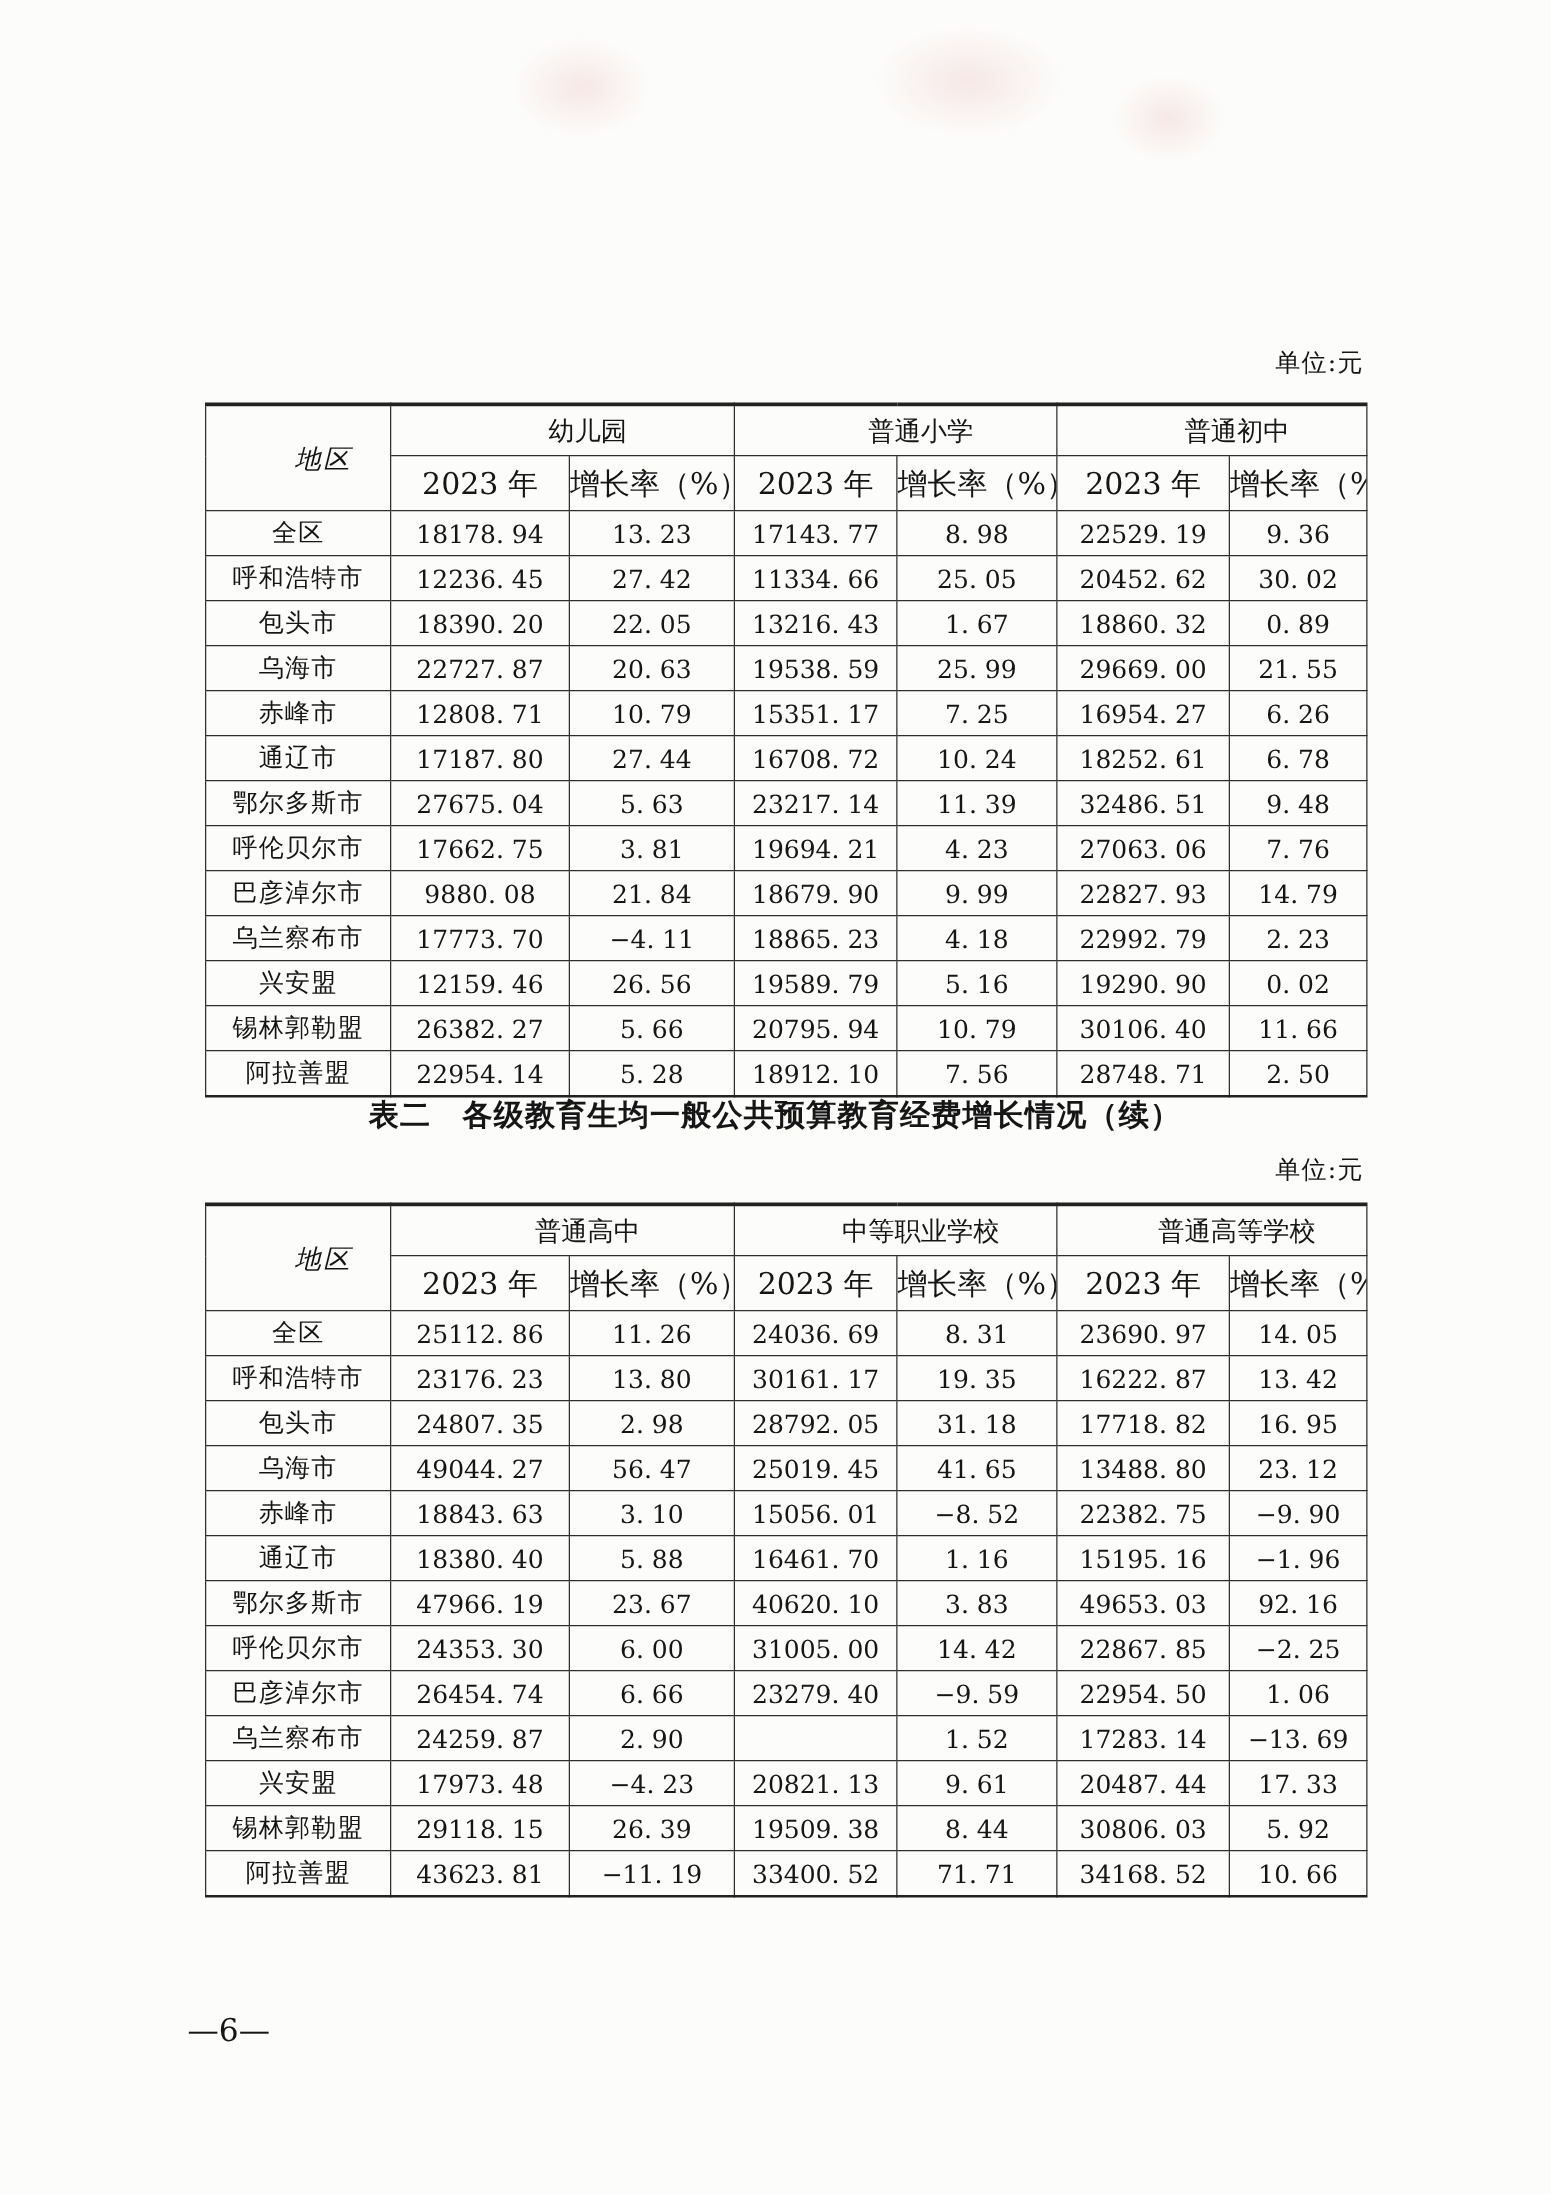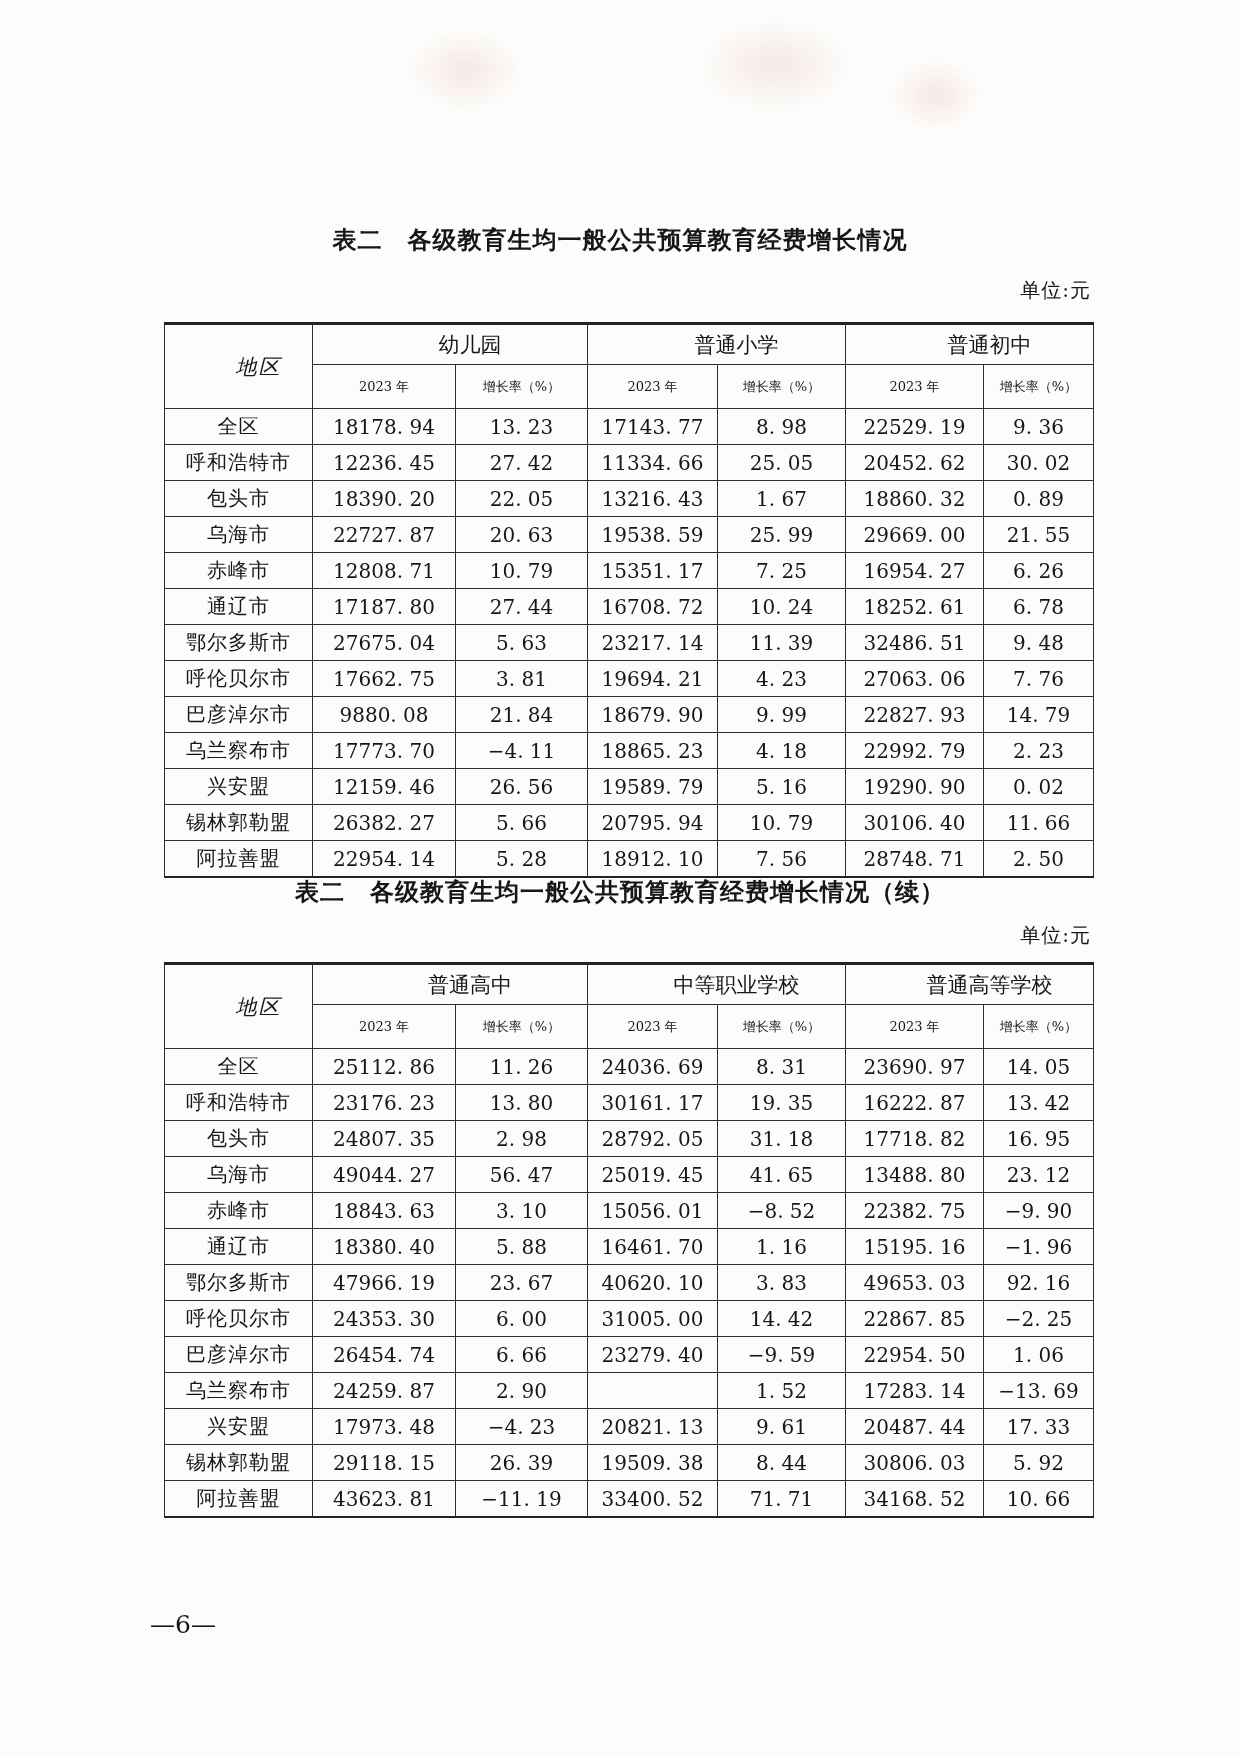--- a/index.html
+++ b/index.html
@@ -48,21 +48,21 @@
   table.grid th, table.grid td{
     border:1px solid #2f2f2f;
     text-align:center;
     vertical-align:middle;
     padding:0;
     font-weight:normal;
     overflow:hidden;
     white-space:nowrap;
   }
   tr.h1 th{height:39px;font-size:21px;padding-left:40px;}
-  tr.h2 th{height:43px;font-size:13px;}
+  tr.h2 th{height:43px;font-size:24px;}
   th.corner{font-size:21px;letter-spacing:2px;font-style:italic;}
   table.grid tbody td{height:35px;font-size:20px;}
   td.region{letter-spacing:1px;}
   td.num{font-family:"DejaVu Serif","Liberation Serif",serif;}
   .pageno{
     position:absolute;
     left:150px;
     top:1610px;
     font-size:25px;
     font-family:"DejaVu Serif","Liberation Serif",serif;
@@ -76,21 +76,20 @@
 </style>
 </head>
 <body>
 
 <div class="page">
 
   <div class="smudge" style="left:410px;top:30px;width:110px;height:80px;"></div>
   <div class="smudge" style="left:700px;top:20px;width:150px;height:90px;"></div>
   <div class="smudge" style="left:890px;top:60px;width:90px;height:70px;"></div>
 
-  <div class="doc-title" id="title1">表二　各级教育生均一般公共预算教育经费增长情况</div>
   <div class="unit" id="unit1">单位:元</div>
 
   <table class="grid" id="tbl1">
     <colgroup>
       <col style="width:148px">
         <col style="width:143px">
         <col style="width:132px">
       <col style="width:130px">
         <col style="width:128px">
         <col style="width:138px">

